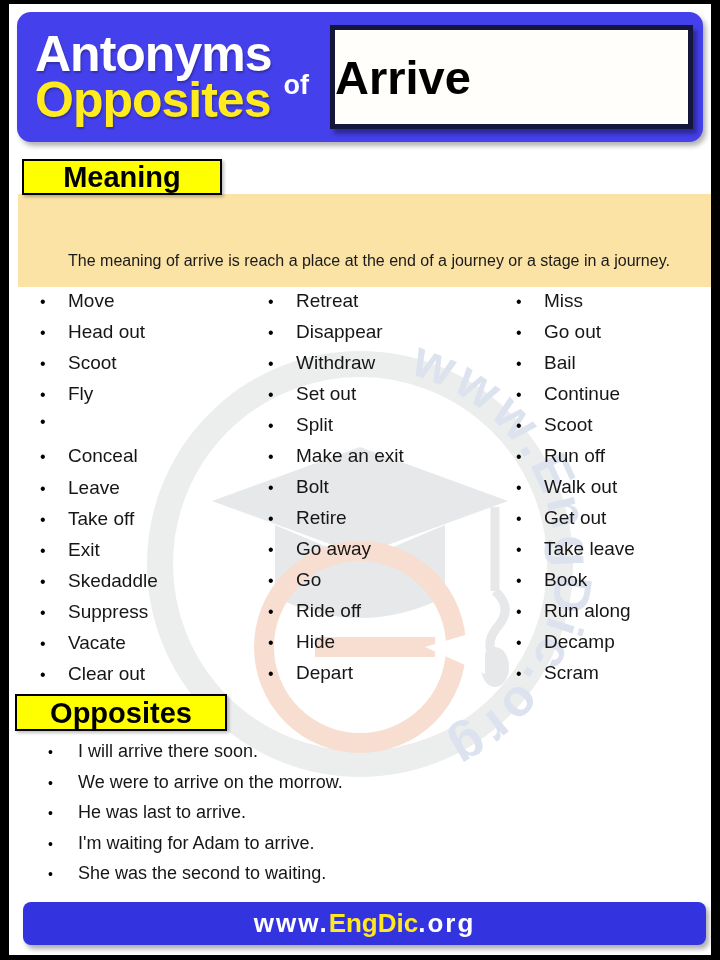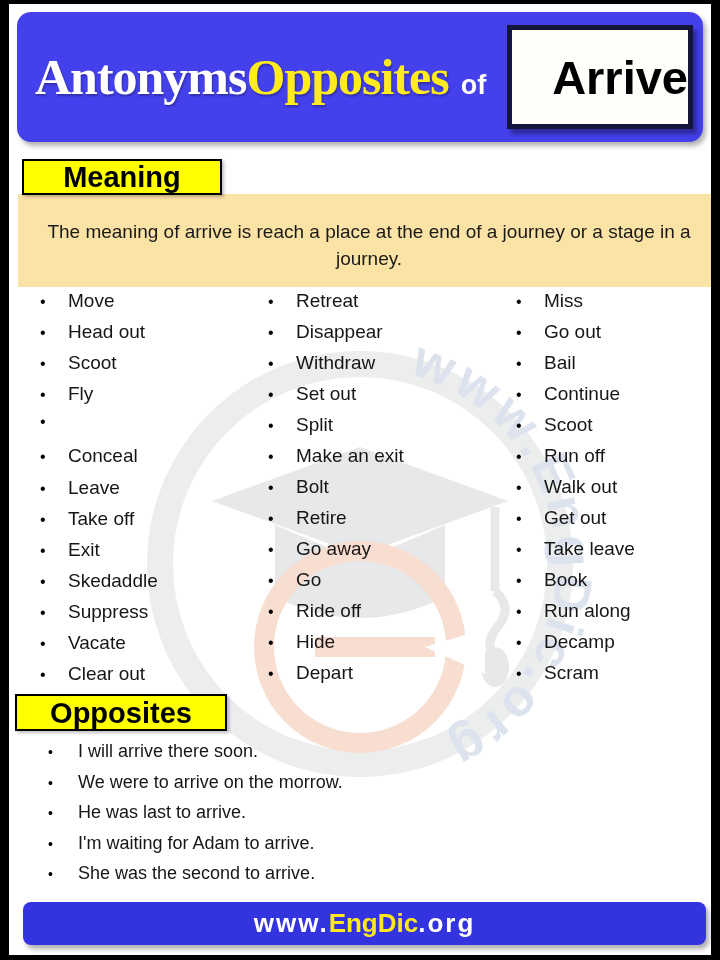--- a/index.html
+++ b/index.html
@@ -49,24 +49,23 @@
     background: #4440ec;
     border-radius: 14px;
     box-shadow: 3px 4px 5px rgba(0,0,0,0.30);
     display: flex;
     align-items: center;
     padding: 0 6px 0 18px;
     box-sizing: border-box;
   }
   .header-titles {
     display: flex;
-    flex-direction: row;
+    flex-direction: column;
     justify-content: flex-start;
     line-height: 0.92;
-    font-family: Liberation Serif, serif;
   }
   .title-antonyms {
     font-size: 50px;
     font-weight: bold;
     color: #ffffff;
     letter-spacing: -1px;
     text-shadow: 1px 2px 2px rgba(0,0,0,0.28);
   }
   .title-opposites {
     font-size: 50px;
@@ -84,21 +83,21 @@
     padding-top: 16px;
   }
   .word-box {
     flex: 1;
     height: 104px;
     background: #fffefa;
     border: 5px solid #15163c;
     box-shadow: 4px 5px 4px rgba(0,0,0,0.35);
     display: flex;
     align-items: center;
-    justify-content: flex-end;
+    justify-content: flex-start;
     box-sizing: border-box;
     margin-right: 4px;
   }
   .word-box-text {
     font-size: 47px;
     font-weight: bold;
     color: #000000;
     letter-spacing: 0px;
   }
 
@@ -138,21 +137,21 @@
     top: 190px;
     width: 702px;
     height: 93px;
     background: #fbe2a5;
     box-sizing: border-box;
     display: flex;
     align-items: flex-end;
     justify-content: center;
   }
   .meaning-text {
-    font-size: 19px;
+    font-size: 16px;
     color: #1a1a1a;
     text-align: center;
     line-height: 1.42;
     padding: 0 26px 14px 26px;
     box-sizing: border-box;
     width: 100%;
   }
 
   
   .word-columns {
@@ -459,21 +458,21 @@
       <div class="example-item">
         <span class="bullet">•</span>
         <span>He was last to arrive.</span>
       </div>
       <div class="example-item">
         <span class="bullet">•</span>
         <span>I'm waiting for Adam to arrive.</span>
       </div>
       <div class="example-item">
         <span class="bullet">•</span>
-        <span>She was the second to arrive.</span>
+        <span>She was the second to waiting.</span>
       </div>
     </div>
 
   <div class="footer-band">
     <span class="footer-text"><span>www.</span><span class="brand">EngDic</span><span>.org</span></span>
   </div>
 
 </div>
 
 </body></html>

